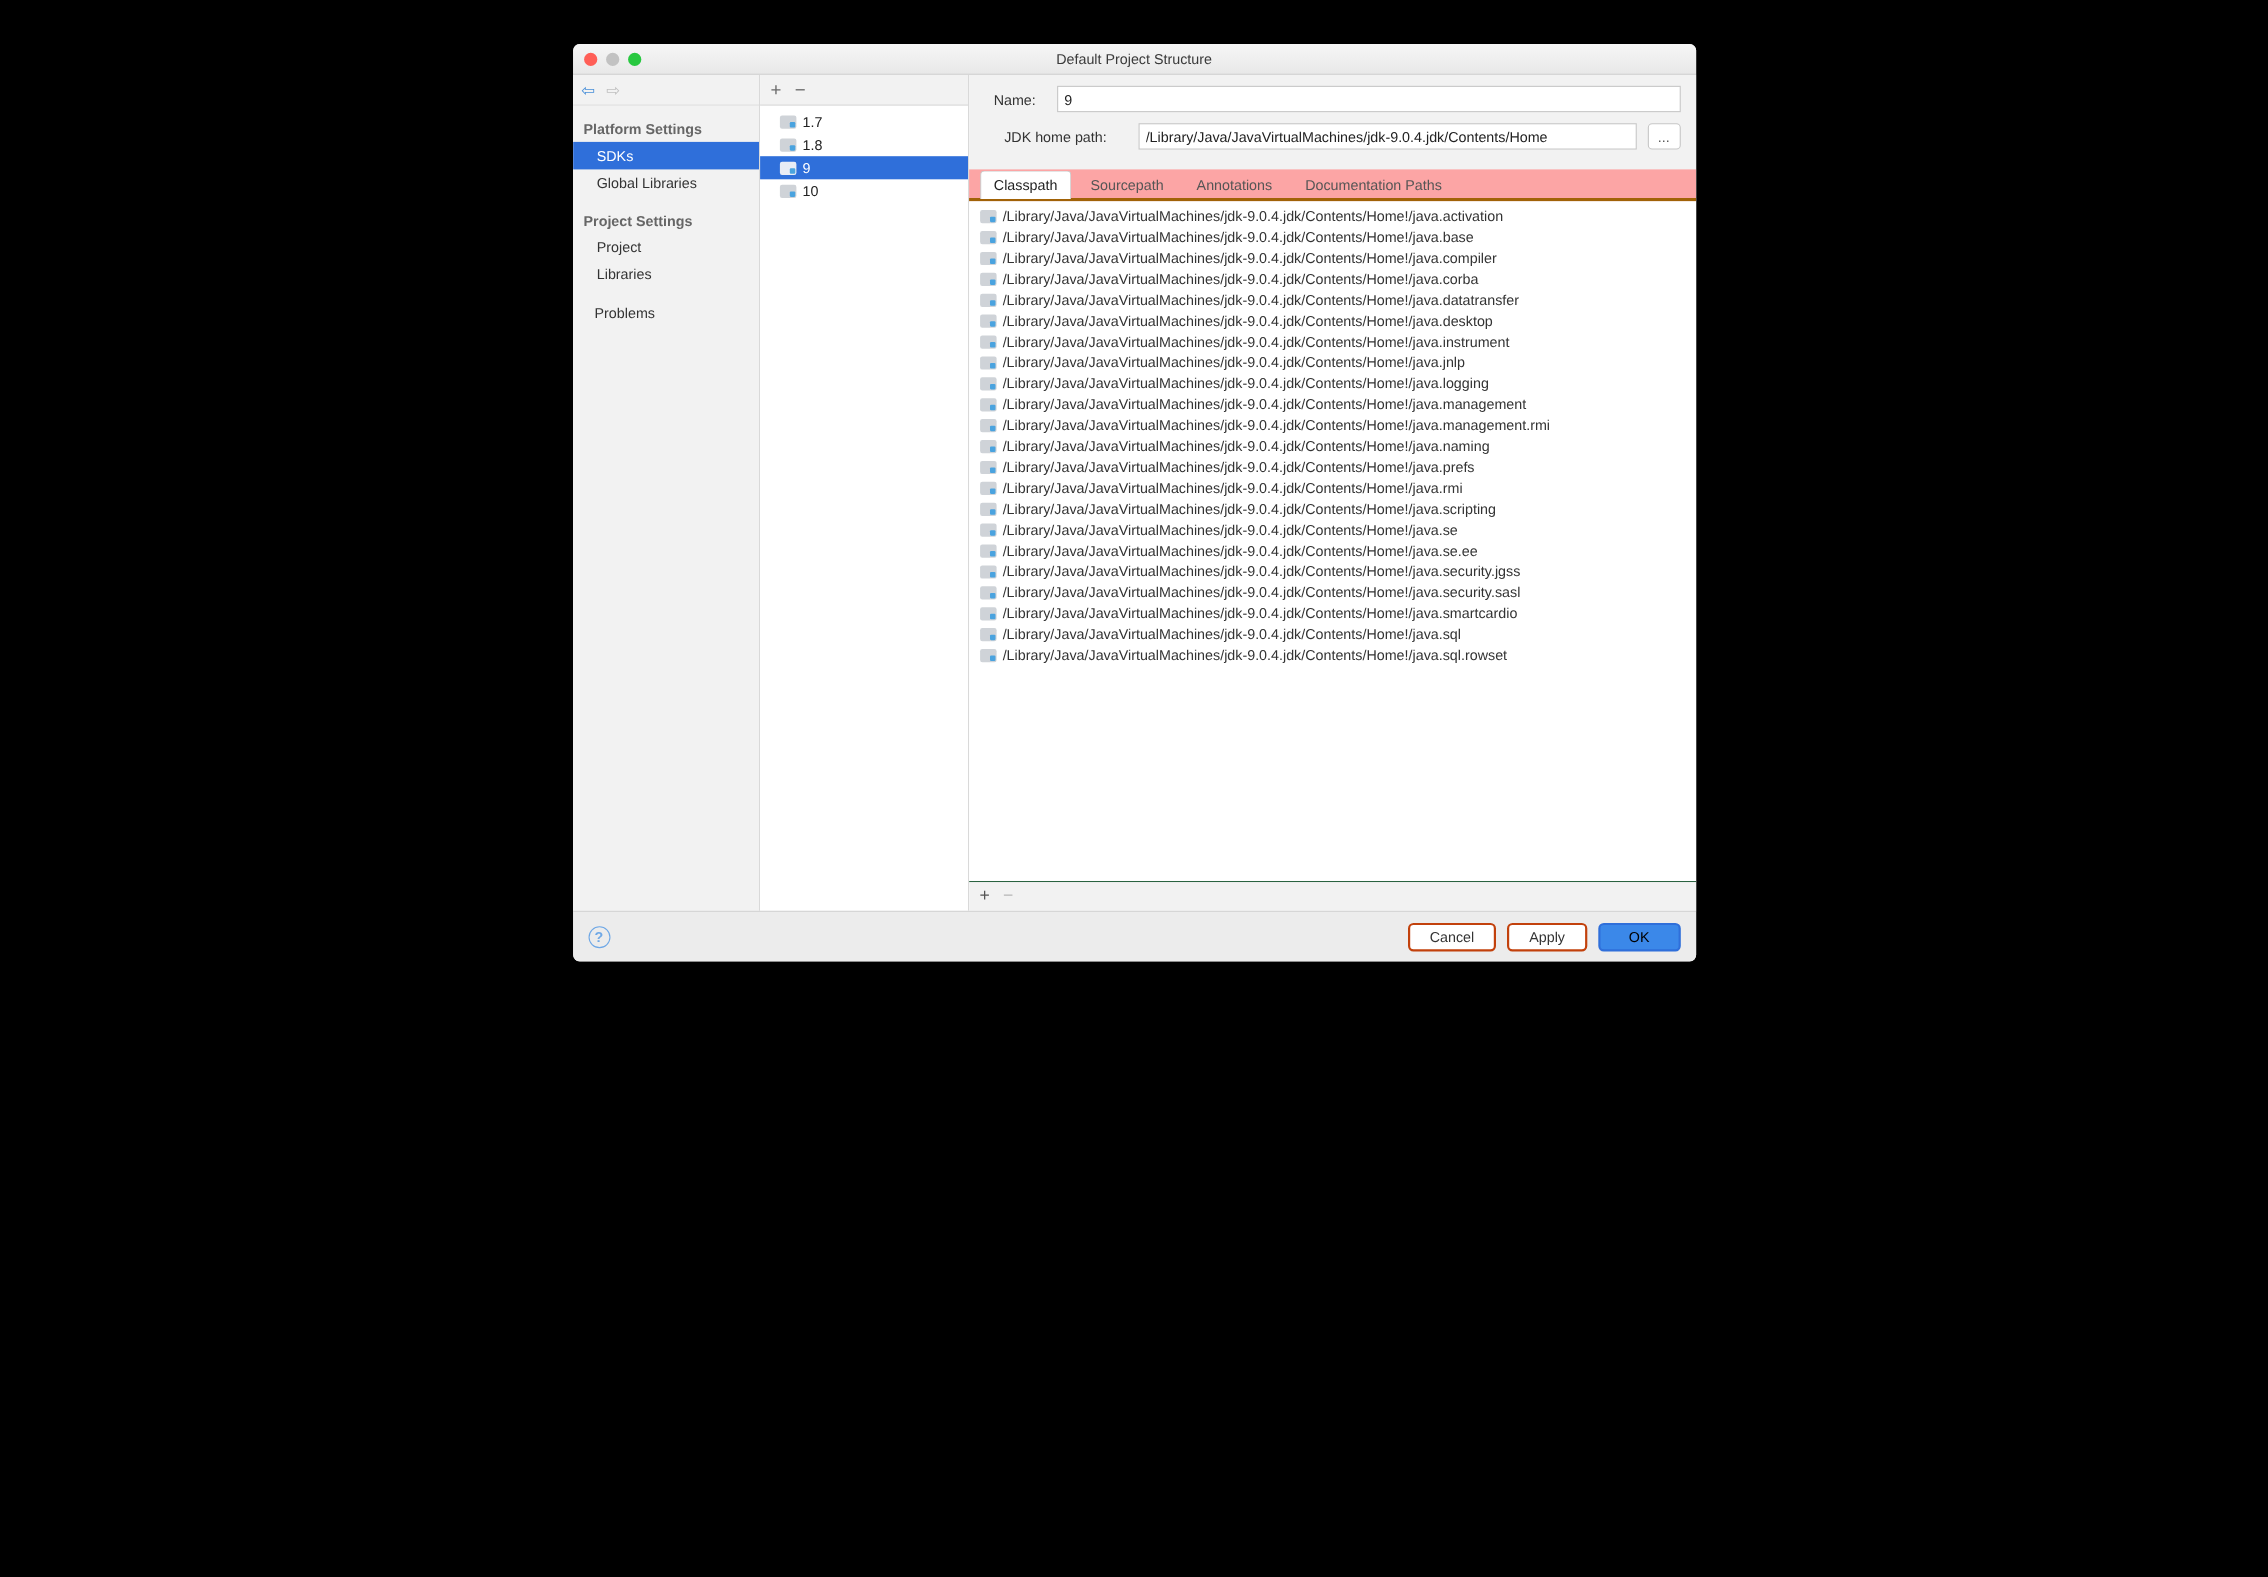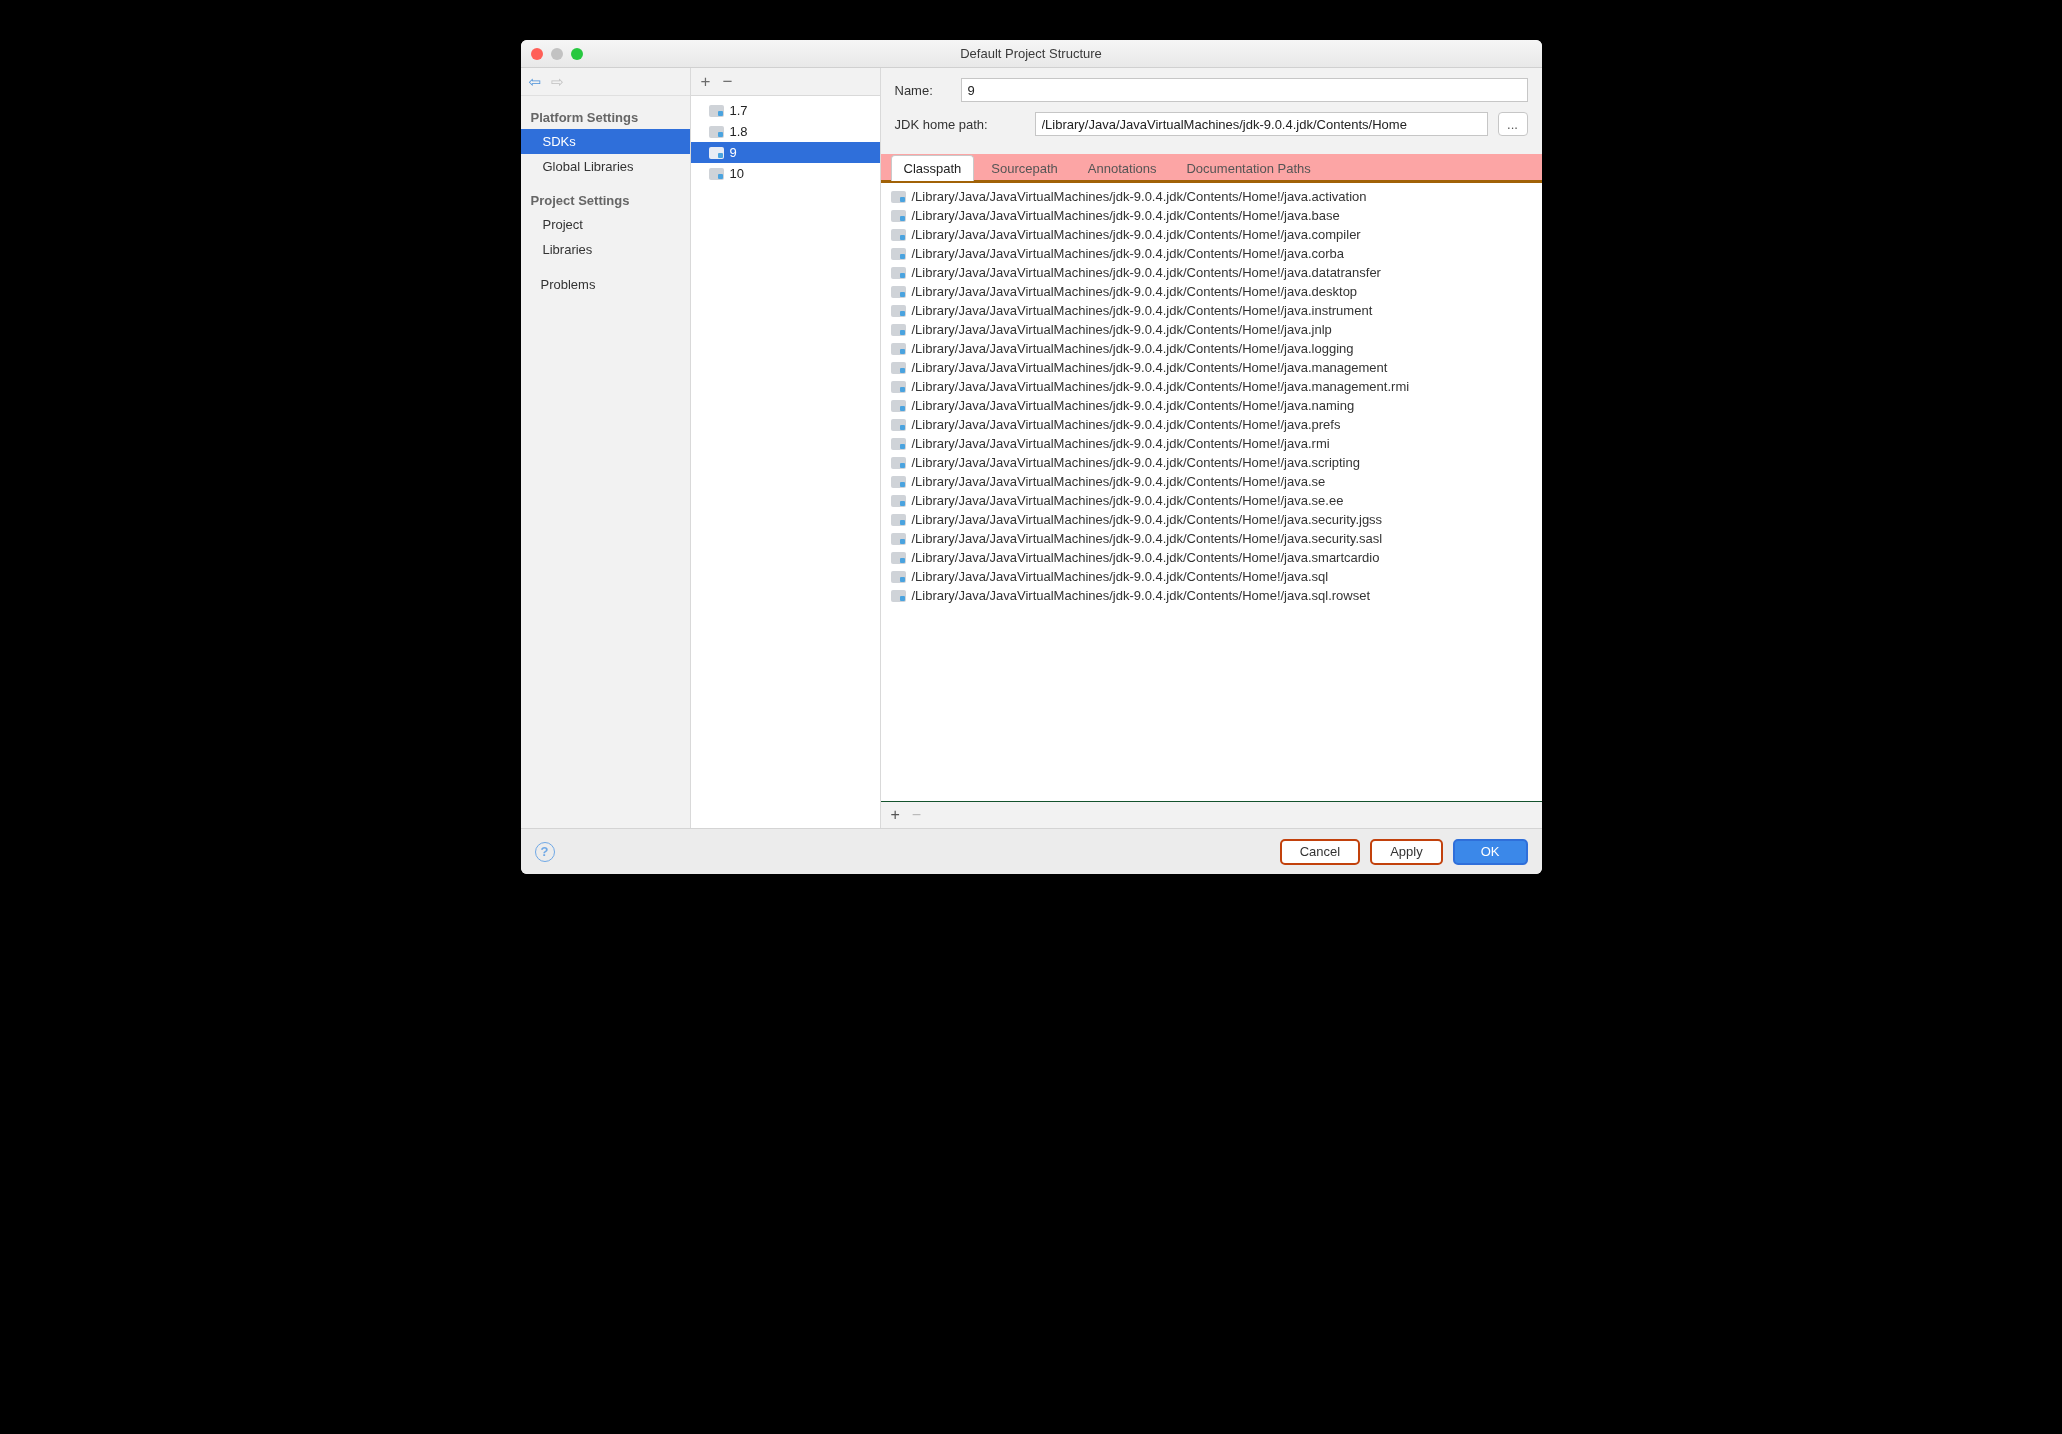--- a/index.html
+++ b/index.html
@@ -82,21 +82,21 @@
   }
   .folder-icon::after {
     content:""; position:absolute; right:1px; bottom:1px; width:5px; height:5px;
     background:#4aa3df; border-radius:1px;
   }
   .sdk-item.selected .folder-icon::before { background:#e8ecf5; }
   
   .main { flex:1; display:flex; flex-direction:column; background:#f2f2f2; }
   .fields { padding:10px 14px 8px 14px; }
   .field-row { display:flex; align-items:center; gap:10px; margin-bottom:10px; }
-  .field-label { width:56px; text-align:left; color:#333; }
+  .field-label { width:56px; text-align:center; color:#333; }
   .field-label.wide { width:130px; }
   .field-input {
     flex:1; height:24px; border:1px solid #c6c6c6; background:#fff; padding:2px 6px;
     font-size:13px; color:#222;
   }
   .browse-btn {
     width:30px; height:24px; border:1px solid #c6c6c6; background:#fff; border-radius:4px;
     display:flex; align-items:center; justify-content:center; color:#555;
   }
   .tabs {
@@ -123,21 +123,21 @@
   }
   .help {
     width:20px;height:20px;border:1.5px solid #6fa8e6;border-radius:50%;
     color:#6fa8e6;display:flex;align-items:center;justify-content:center;font-weight:600;font-size:13px;
   }
   .footer-spacer{flex:1;}
   .btn {
     height:26px; padding:0 18px; border:2px solid #c2410c; background:#fff;
     border-radius:5px; font-size:13px; color:#333; display:flex; align-items:center;
   }
-  .btn.primary { background:#3b88e9; border-color:#2f6fda; color:#ffffff; padding:0 26px;}
+  .btn.primary { background:#3b88e9; border-color:#2f6fda; color:#000000; padding:0 26px;}
 </style>
 </head>
 <body>
 
 <div class="window">
 
   <div class="titlebar">
     <div class="traffic">
       <span class="tl red"></span>
       <span class="tl yellow"></span>

